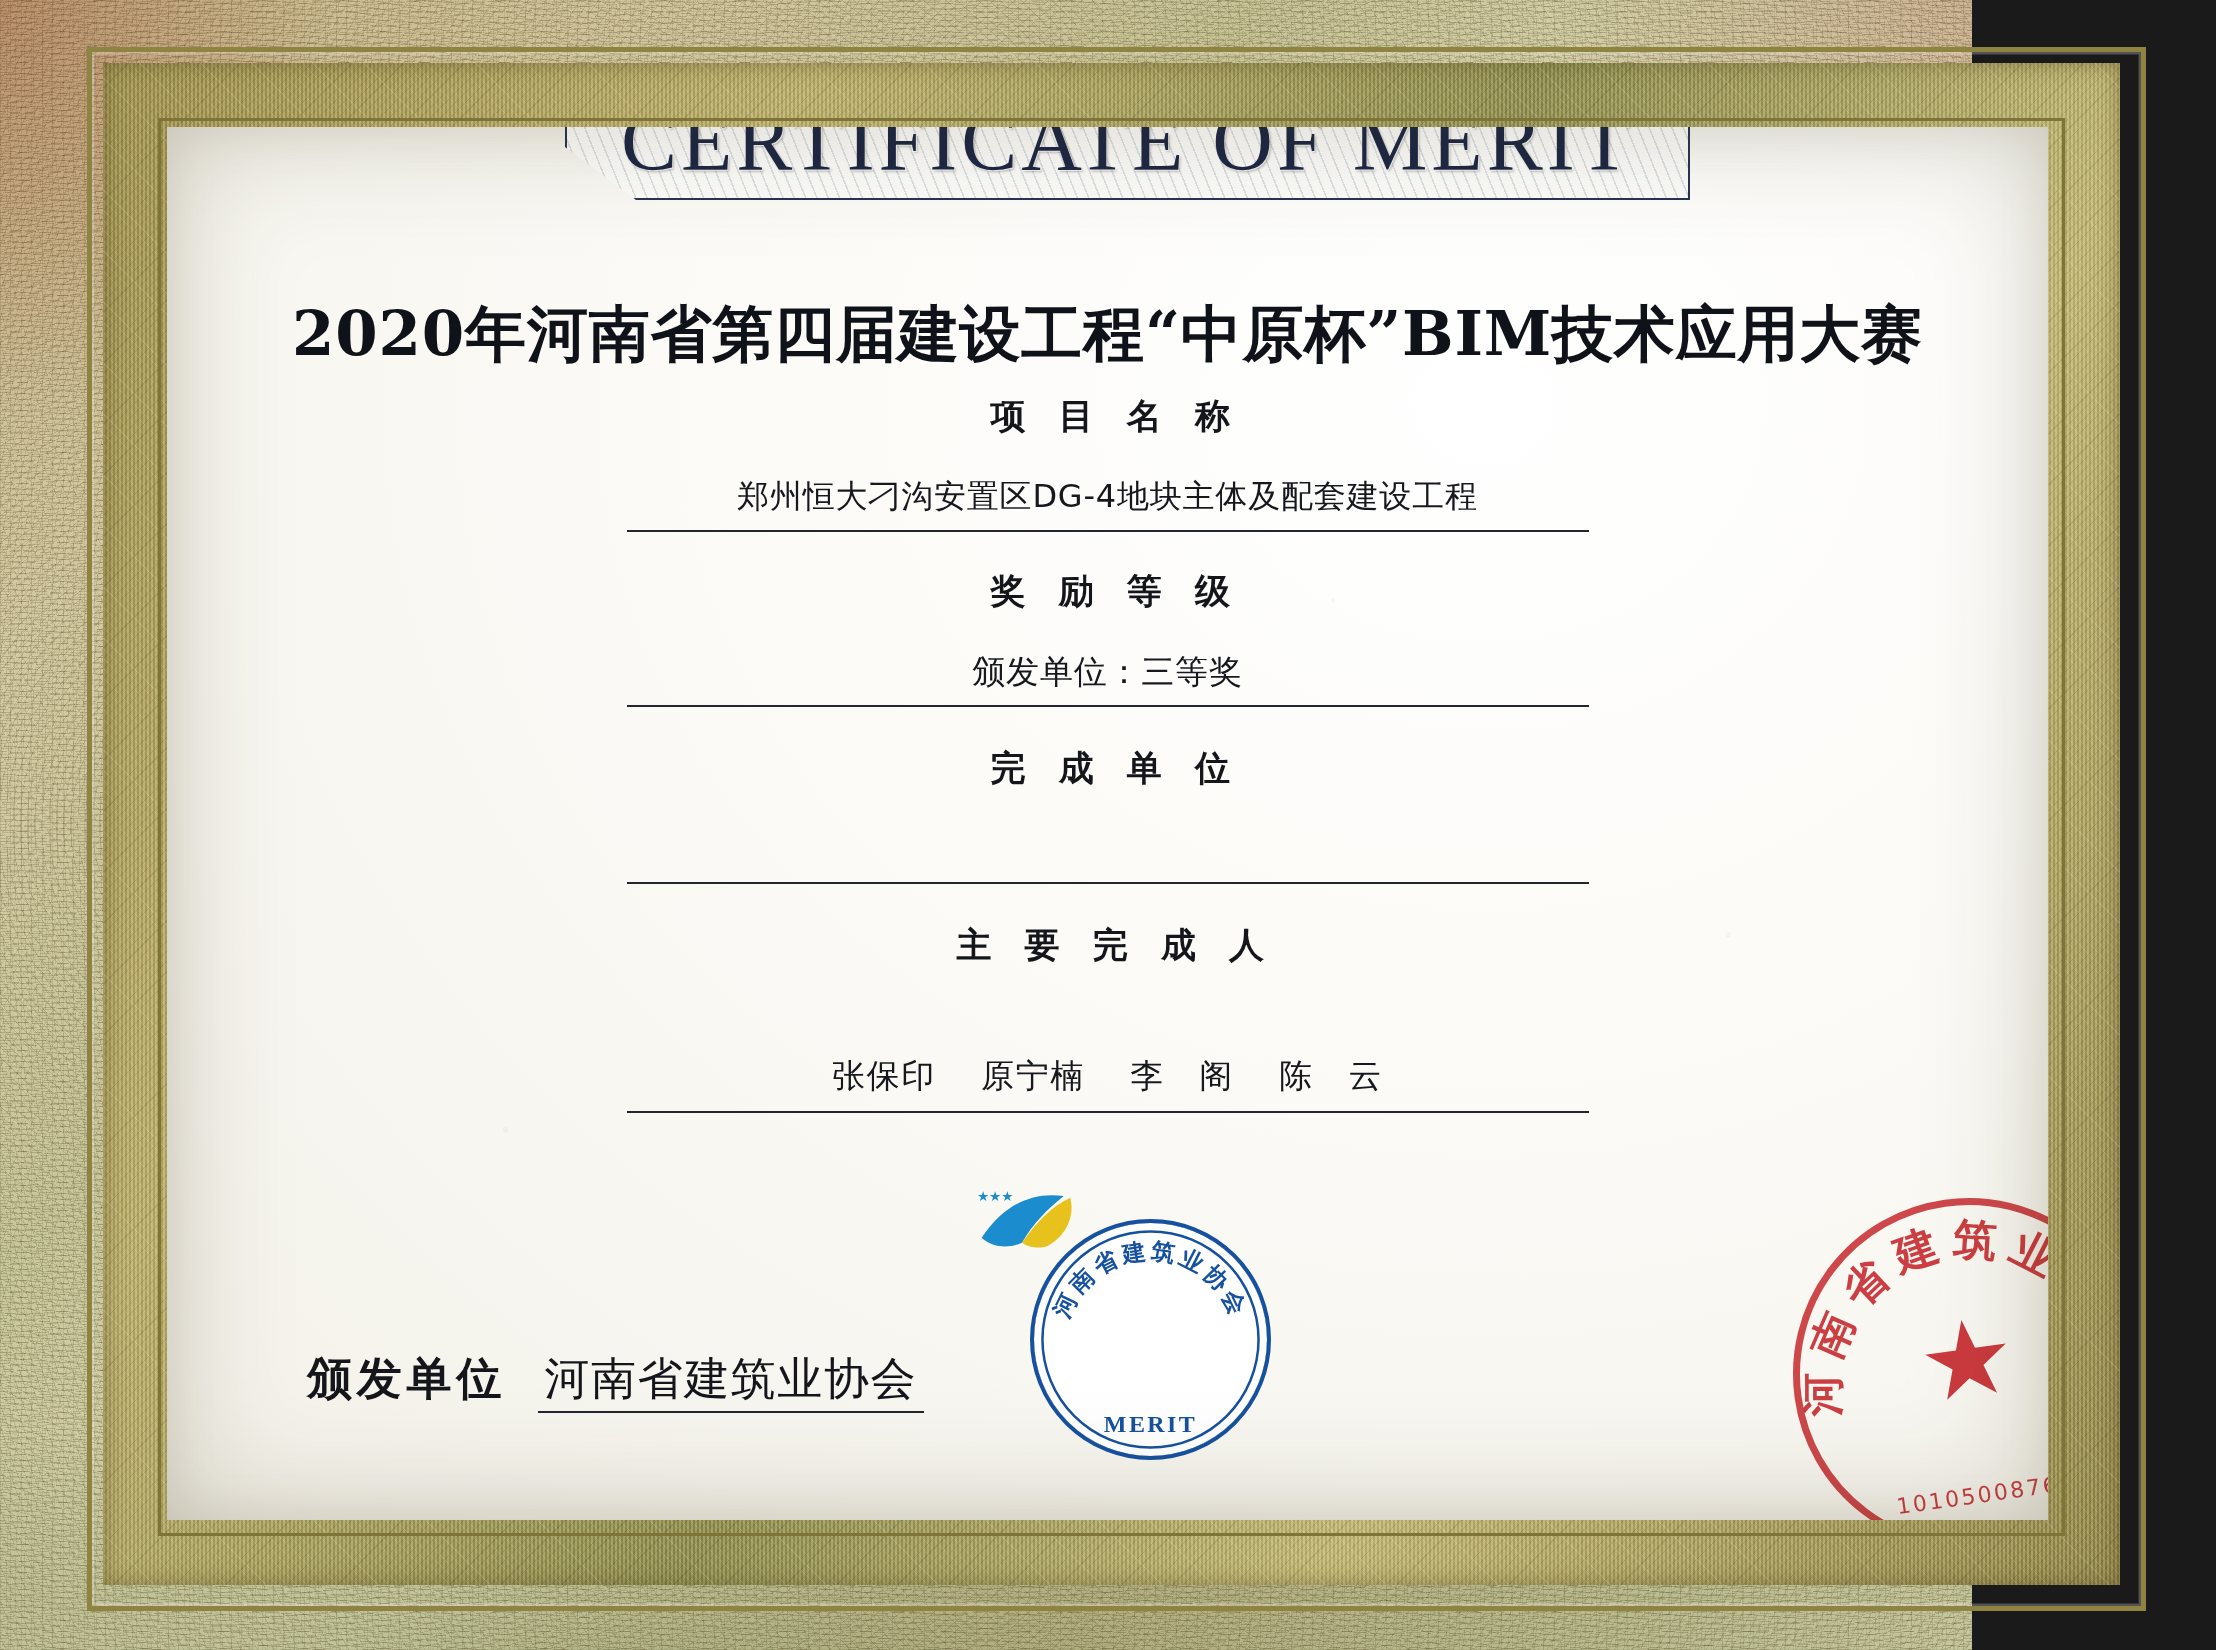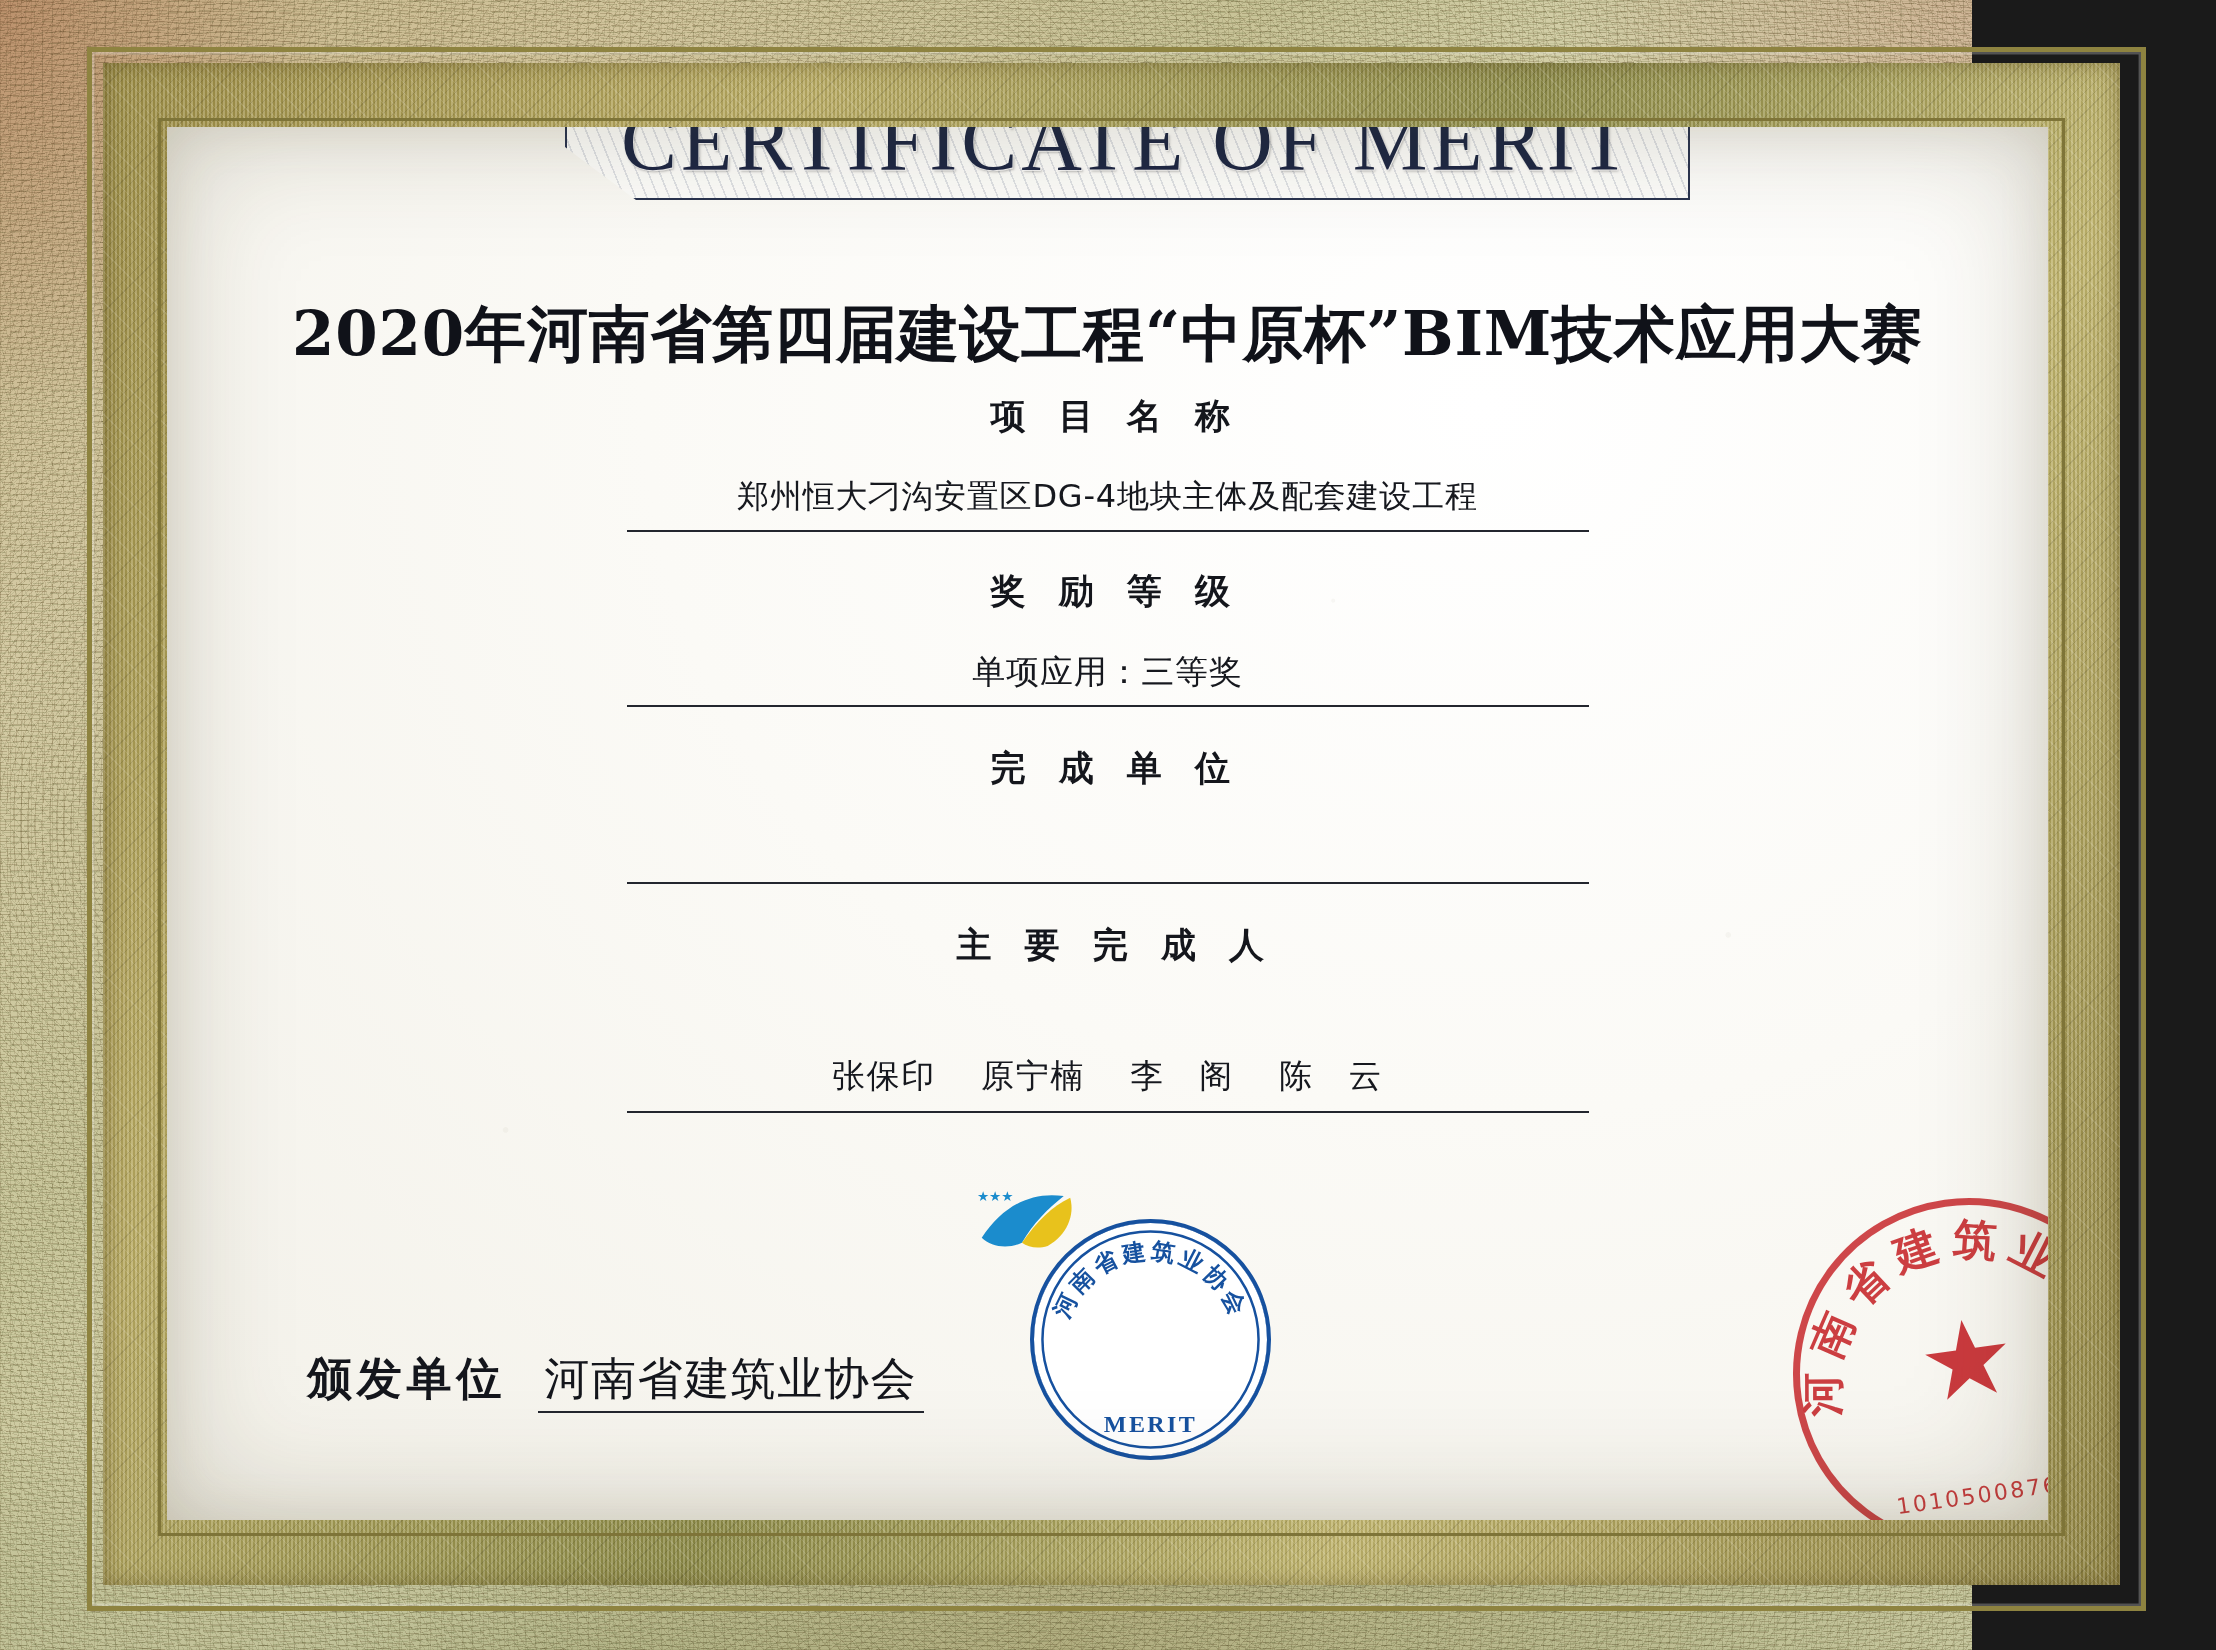--- a/index.html
+++ b/index.html
@@ -350,21 +350,21 @@
 
     <div class="content">
 
       <div class="comp-title">2020年河南省第四届建设工程“中原杯”BIM技术应用大赛</div>
 
       <div class="label label-project">项 目 名 称</div>
       <div class="value value-project">郑州恒大刁沟安置区DG-4地块主体及配套建设工程</div>
       <div class="rule rule-project"></div>
 
       <div class="label label-grade">奖 励 等 级</div>
-      <div class="value value-grade">单项应用：三等奖</div>
+      <div class="value value-grade">颁发单位：三等奖</div>
       <div class="rule rule-grade"></div>
 
       <div class="label label-unit">完 成 单 位</div>
       <div class="rule rule-unit"></div>
 
       <div class="label label-people">主 要 完 成 人</div>
       <div class="value value-people-2">
         <span class="people-row">
           <span>张保印</span>
           <span>原宁楠</span>

